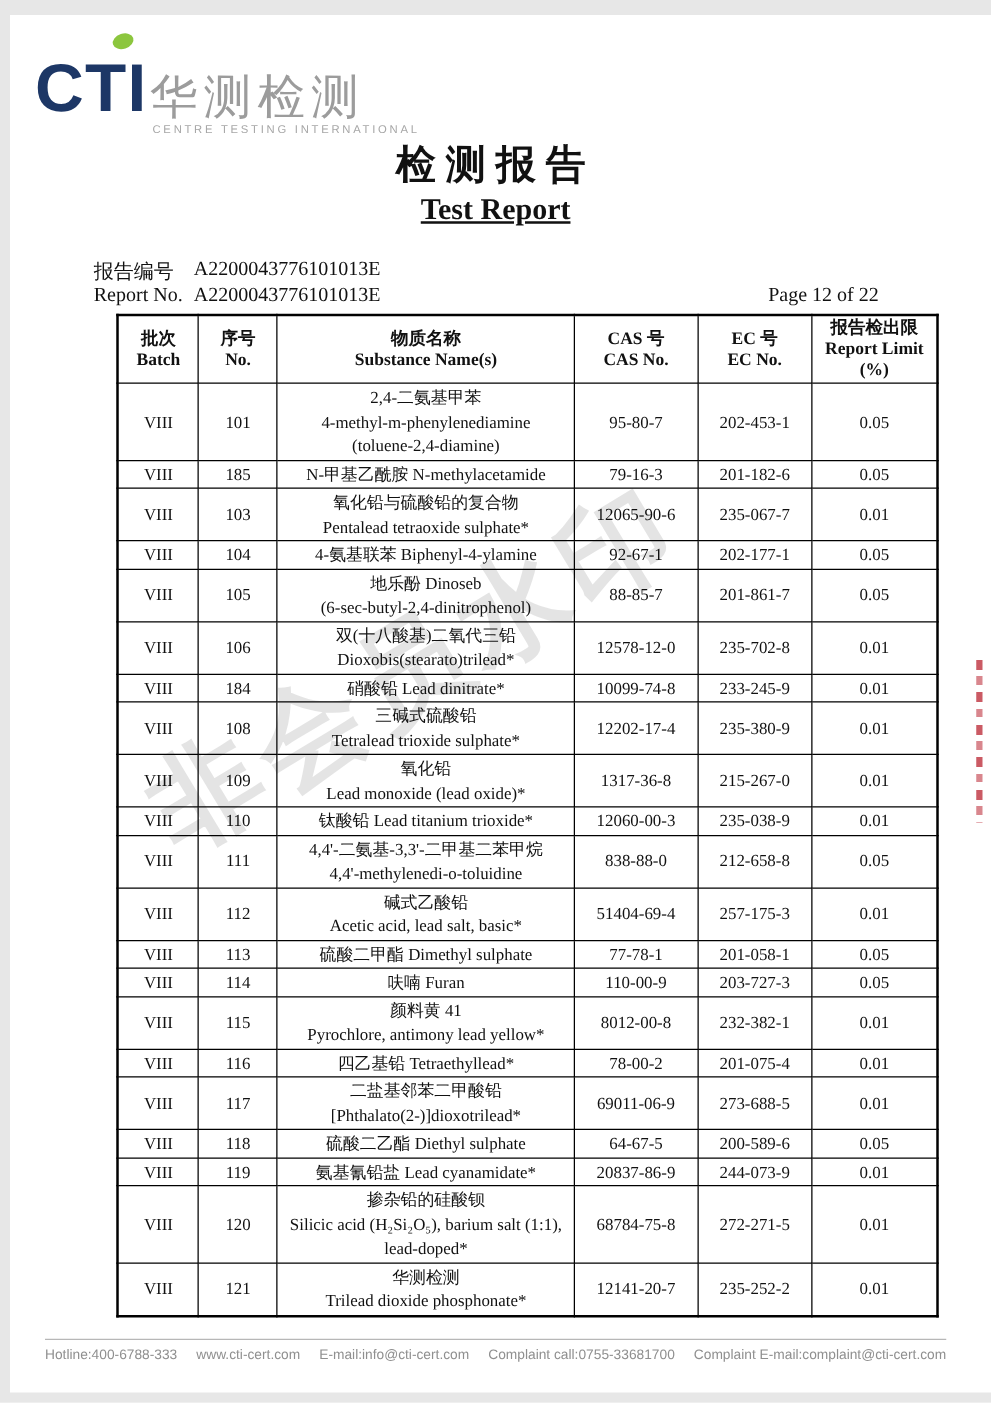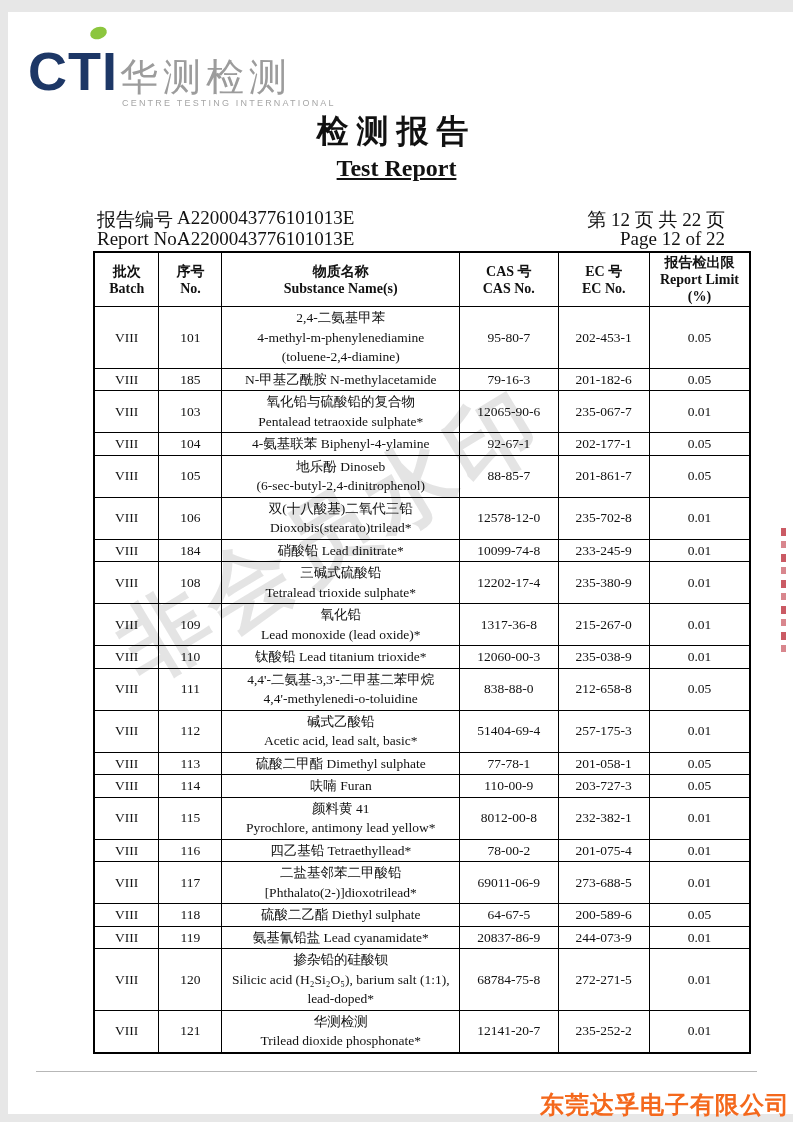--- a/index.html
+++ b/index.html
@@ -23,21 +23,21 @@
            font-family:"Liberation Sans","DejaVu Sans",sans-serif;
            font-size:9px;letter-spacing:2.2px;color:#a6a6a6;}
 
   
   .title-cn{position:absolute;left:0;top:110px;width:100%;text-align:center;
             font-size:32px;font-weight:bold;letter-spacing:8px;}
   .title-en{position:absolute;left:0;top:155px;width:100%;text-align:center;
             font-size:24px;font-weight:bold;text-decoration:underline;}
 
   
-  .meta{position:absolute;font-size:19px;margin-left:22px;}
+  .meta{position:absolute;font-size:16px;}
   .m-l1{left:75px;top:207px;} .m-v1{left:155px;top:207px;}
   .m-l2{left:75px;top:228px;} .m-v2{left:155px;top:228px;}
   .m-p1{left:500px;top:207px;width:203px;text-align:right;}
   .m-p2{left:500px;top:228px;width:203px;text-align:right;}
 
   
   .watermark{position:absolute;left:128px;top:598px;z-index:1;white-space:nowrap;
              transform:rotate(-31deg);transform-origin:left center;
              font-size:88px;font-weight:bold;letter-spacing:7px;color:rgba(90,90,90,0.16);}
 
@@ -82,21 +82,20 @@
     <div class="logo-en">CENTRE TESTING INTERNATIONAL</div>
   </div>
 
   <div class="title-cn">检测报告</div>
   <div class="title-en">Test Report</div>
 
   <div class="meta m-l1">报告编号</div>
   <div class="meta m-v1">A2200043776101013E</div>
   <div class="meta m-l2">Report No.</div>
   <div class="meta m-v2">A2200043776101013E</div>
-  <div class="meta m-p1">第 12 页 共 22 页</div>
   <div class="meta m-p2">Page 12 of 22</div>
 
   <div class="watermark">非会员水印</div>
 
   <div class="tbl-wrap">
     <table>
       <colgroup>
         <col class="c0">
           <col class="c1">
           <col class="c2">
@@ -358,15 +357,21 @@
             <td>235-252-2</td>
             <td>0.01</td>
           </tr>
         </tbody>
     </table>
   </div>
 
   <div class="red-stamp"></div>
 
   <div class="footer-rule"></div>
-  <div class="company-stamp">东莞达孚电子有限公司</div>
+  <div class="footer">
+      <span>Hotline:400-6788-333</span>
+      <span>www.cti-cert.com</span>
+      <span>E-mail:info@cti-cert.com</span>
+      <span>Complaint call:0755-33681700</span>
+      <span>Complaint E-mail:complaint@cti-cert.com</span>
+    </div>
 
 </div>
 
 </body></html>

